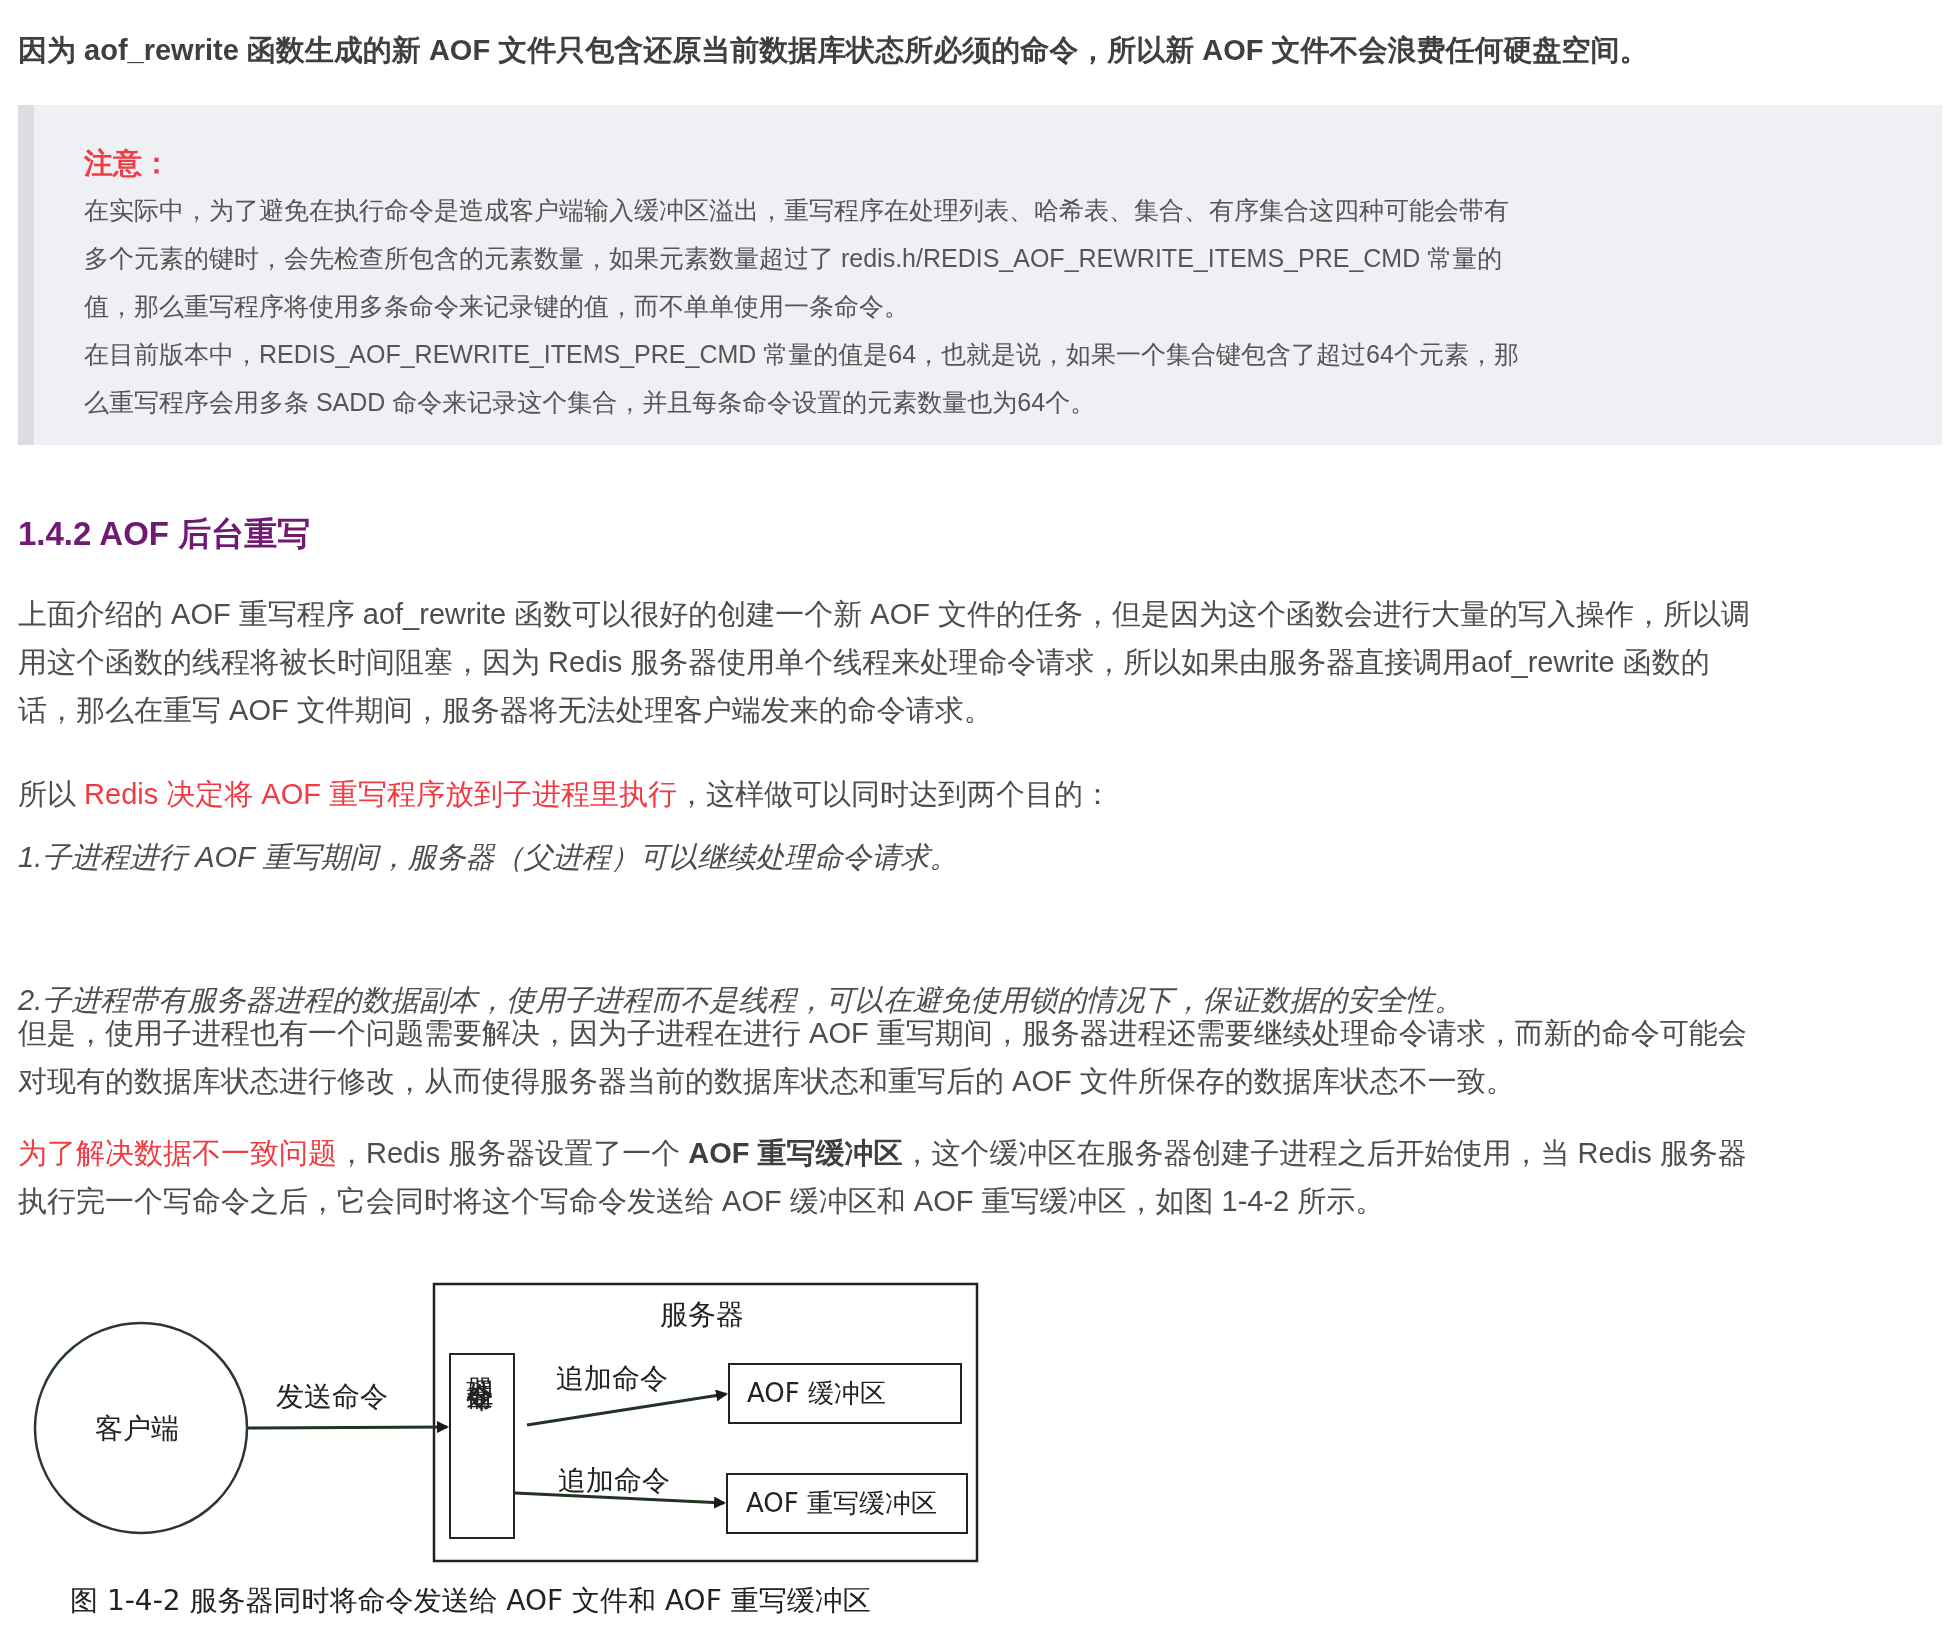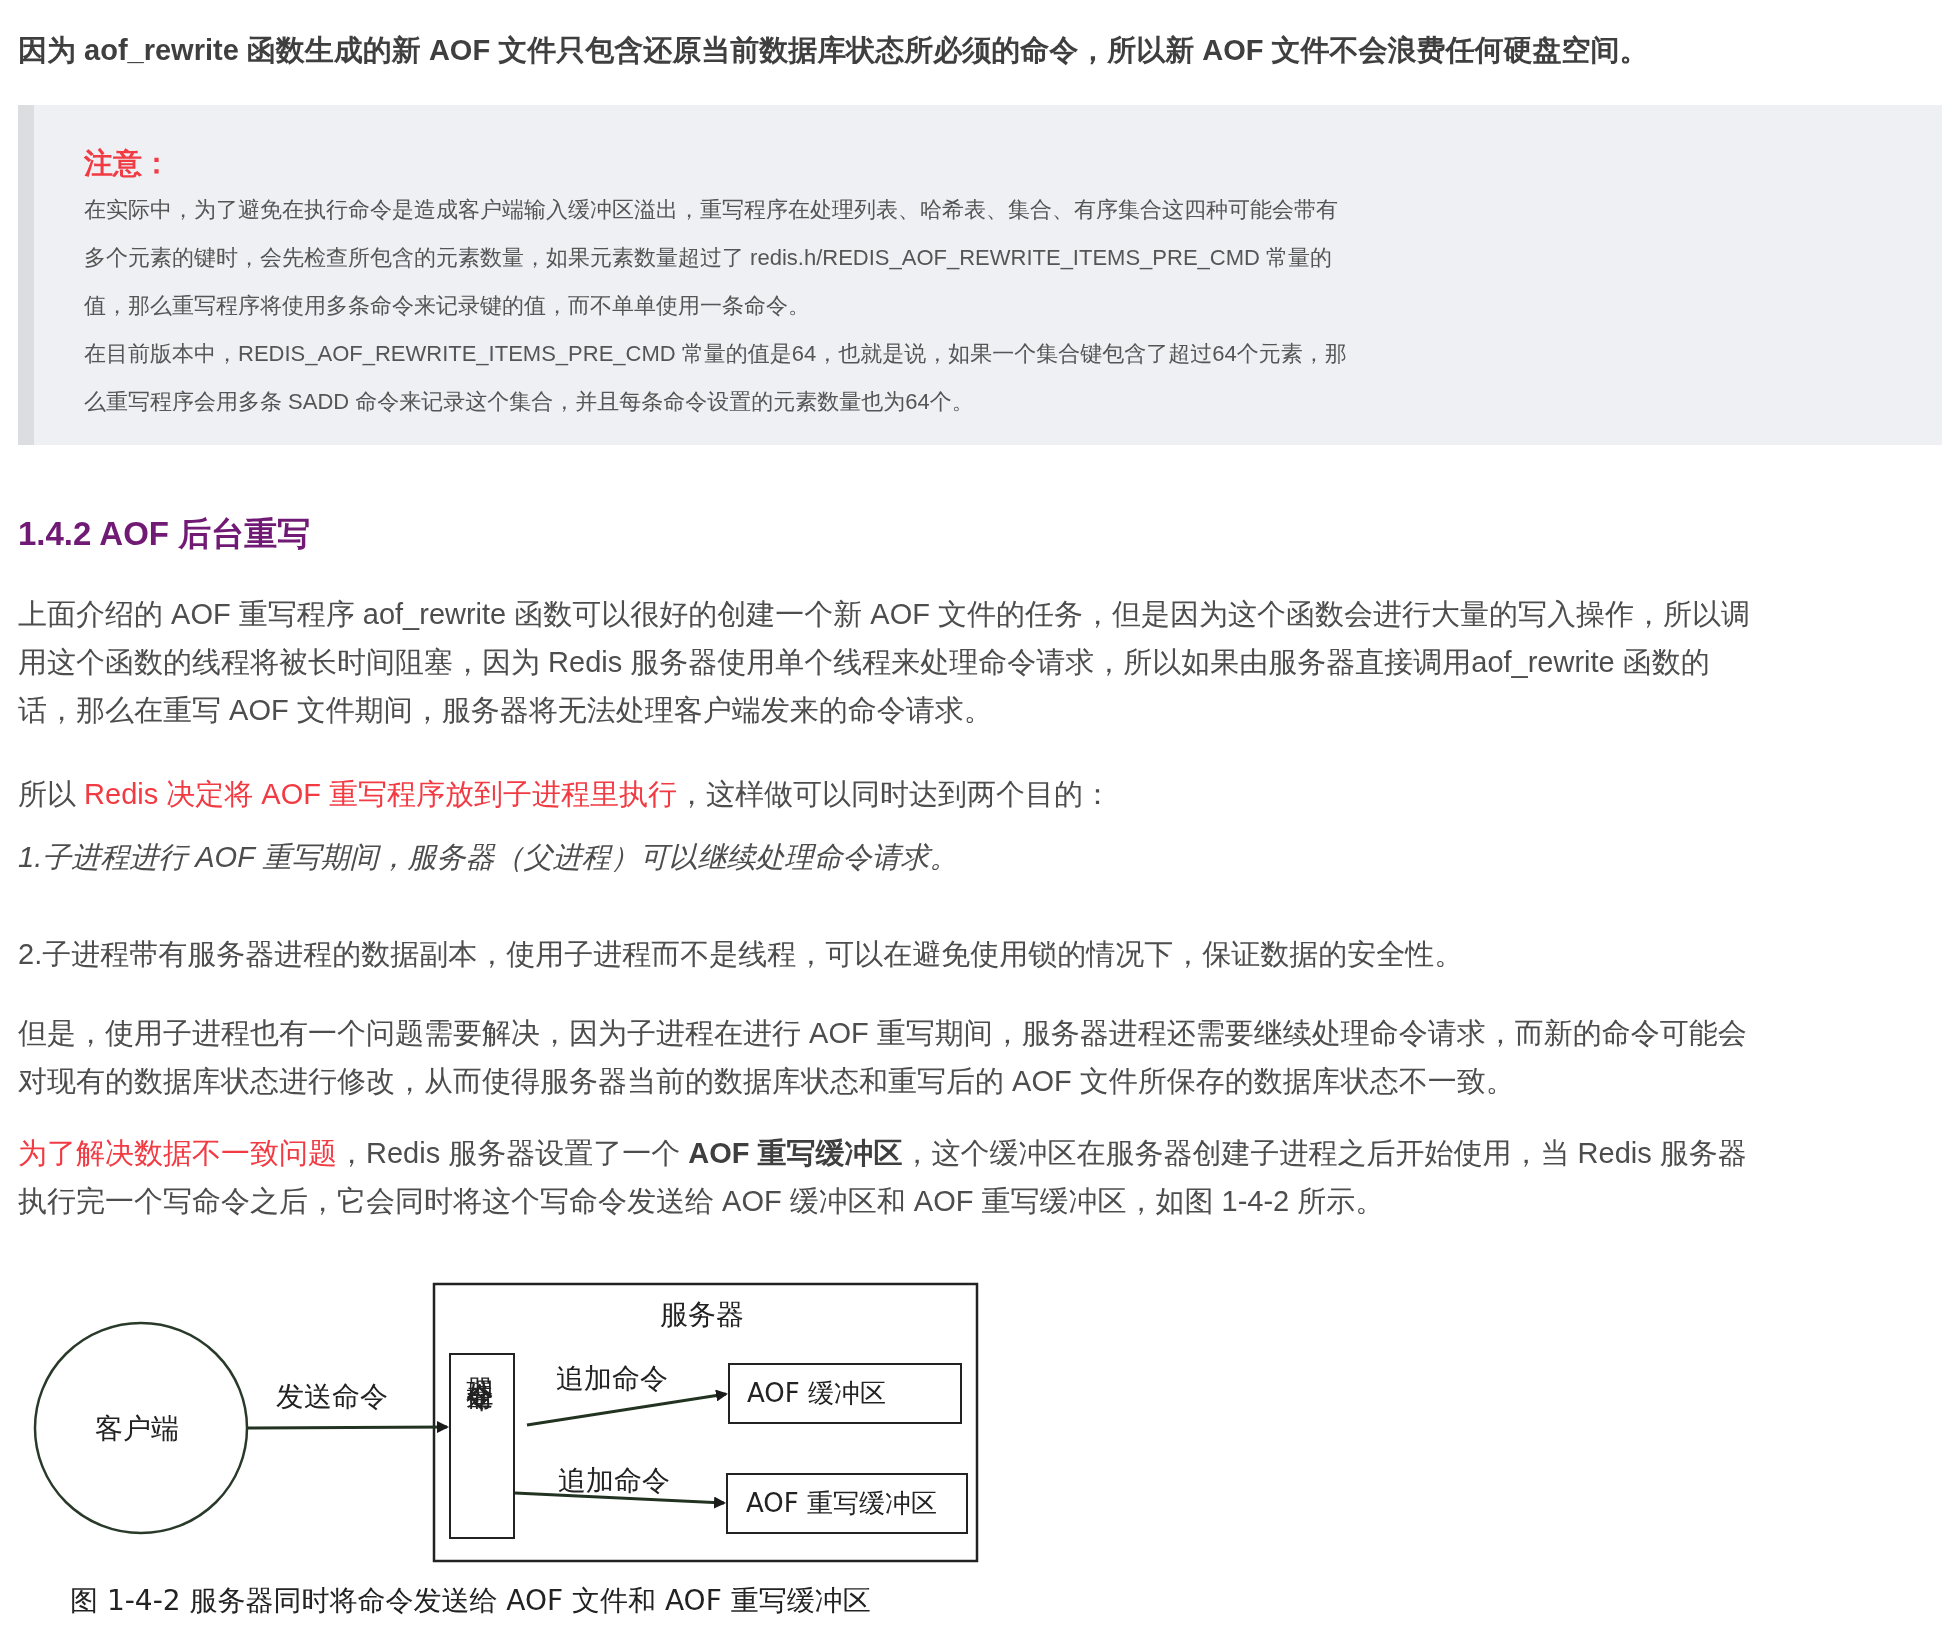--- a/index.html
+++ b/index.html
@@ -20,21 +20,21 @@
     position: absolute; left: 18px; top: 105px; width: 1924px; height: 340px;
     background: #eef0f4; box-sizing: border-box;
     border-left: 16px solid #dcdde1;
   }
   .quote .title {
     position: absolute; left: 50px; top: 34px; color: #f23a43;
     font-size: 29px; line-height: 48px; font-weight: bold;
   }
   .quote .body {
     position: absolute; left: 50px; top: 81px;
-    font-size: 22px; line-height: 48px; color: #555;
+    font-size: 25px; line-height: 48px; color: #555;
   }
   .quote .line { white-space: nowrap; }
   .h3 {
     position: absolute; left: 18px; top: 508px;
     font-size: 33px; line-height: 52px; font-weight: bold; color: #701a75; margin: 0;
   }
   .diagram { position: absolute; left: 0; top: 1260px; width: 1000px; height: 384px; }
   .diagram svg { position: absolute; left: 0; top: 0; }
   .dl { position: absolute; font-size: 28px; color: #222; white-space: nowrap;
         font-family: "DejaVu Sans", sans-serif; }
@@ -63,21 +63,21 @@
 <div class="p" style="top:590px;">
   <div>上面介绍的 AOF 重写程序 aof_rewrite 函数可以很好的创建一个新 AOF 文件的任务，但是因为这个函数会进行大量的写入操作，所以调</div>
   <div>用这个函数的线程将被长时间阻塞，因为 Redis 服务器使用单个线程来处理命令请求，所以如果由服务器直接调用aof_rewrite 函数的</div>
   <div>话，那么在重写 AOF 文件期间，服务器将无法处理客户端发来的命令请求。</div>
 </div>
 
 <p class="p" style="top:770px;"><span>所以 </span><span class="red">Redis 决定将 AOF 重写程序放到子进程里执行</span><span>，这样做可以同时达到两个目的：</span></p>
 
 <p class="p" style="top:833px;font-style:italic;">1.子进程进行 AOF 重写期间，服务器（父进程）可以继续处理命令请求。</p>
 
-<p class="p" style="top:930px;">2.子进程带有服务器进程的数据副本，使用子进程而不是线程，可以在避免使用锁的情况下，保证数据的安全性。</p>
+<p class="p" style="top:976px;font-style:italic;">2.子进程带有服务器进程的数据副本，使用子进程而不是线程，可以在避免使用锁的情况下，保证数据的安全性。</p>
 
 <div class="p" style="top:1009px;">
   <div>但是，使用子进程也有一个问题需要解决，因为子进程在进行 AOF 重写期间，服务器进程还需要继续处理命令请求，而新的命令可能会</div>
   <div>对现有的数据库状态进行修改，从而使得服务器当前的数据库状态和重写后的 AOF 文件所保存的数据库状态不一致。</div>
 </div>
 
 <div class="p" style="top:1129px;">
   <div><span class="red">为了解决数据不一致问题</span><span>，Redis 服务器设置了一个 </span><span class="bold">AOF 重写缓冲区</span><span>，这个缓冲区在服务器创建子进程之后开始使用，当 Redis 服务器</span></div>
   <div>执行完一个写命令之后，它会同时将这个写命令发送给 AOF 缓冲区和 AOF 重写缓冲区，如图 1-4-2 所示。</div>
 </div>

